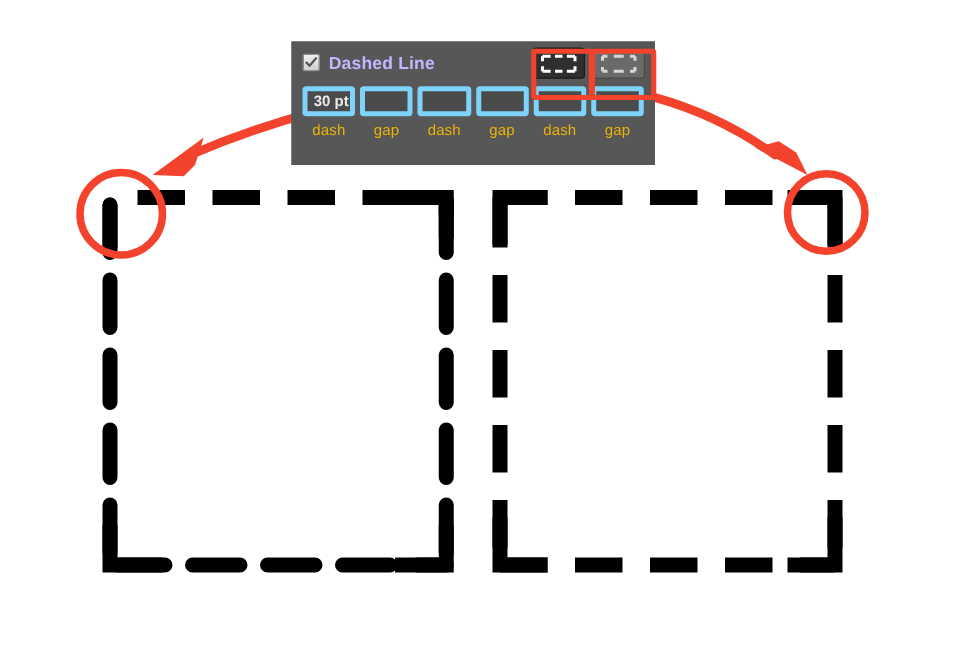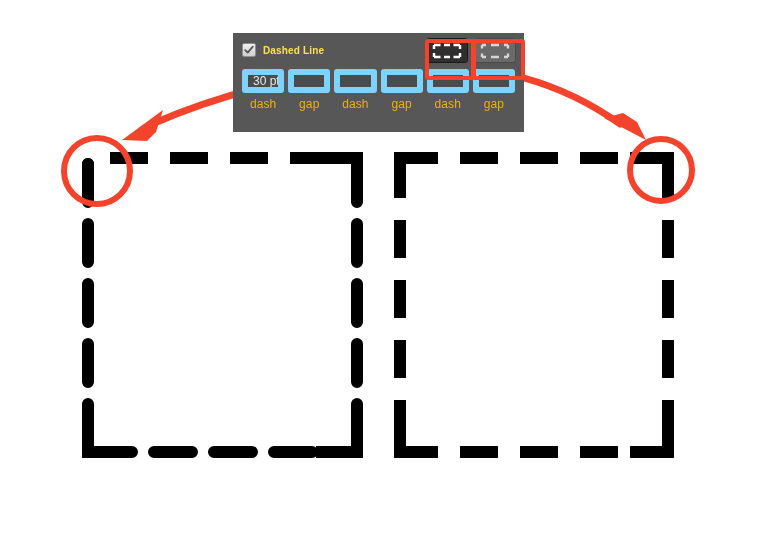--- a/index.html
+++ b/index.html
@@ -67,22 +67,22 @@
     position: relative;
     flex: 0 0 auto;
   }
   .checkbox svg {
     position: absolute;
     left: 1px;
     top: 1px;
   }
 
   .chk-label {
-    color: #fde047;
-    font-size: 10px;
+    color: #c4b5fd;
+    font-size: 14px;
     font-weight: bold;
     letter-spacing: 0.15px;
     white-space: nowrap;
   }
 
   
   .corner-btns {
     position: absolute;
     right: 8px;
     top: 5px;
@@ -127,26 +127,26 @@
     padding: 0 9px;
     margin-top: 2px;
   }
   .field-col {
     flex: 1 1 0;
     min-width: 0;
   }
   .field-box {
     height: 24px;
     background: #4b4b4b;
-    border: 6px solid #7dd3fc;
+    border: 4px solid #7dd3fc;
     border-radius: 3px;
     box-sizing: border-box;
     color: #e9e9e9;
     font-size: 12px;
-    font-weight: normal;
+    font-weight: bold;
     display: flex;
     align-items: center;
     padding-left: 5px;
     overflow: hidden;
     white-space: nowrap;
     cursor: text;
   }
   .field-label {
     margin-top: 4px;
     text-align: center;

